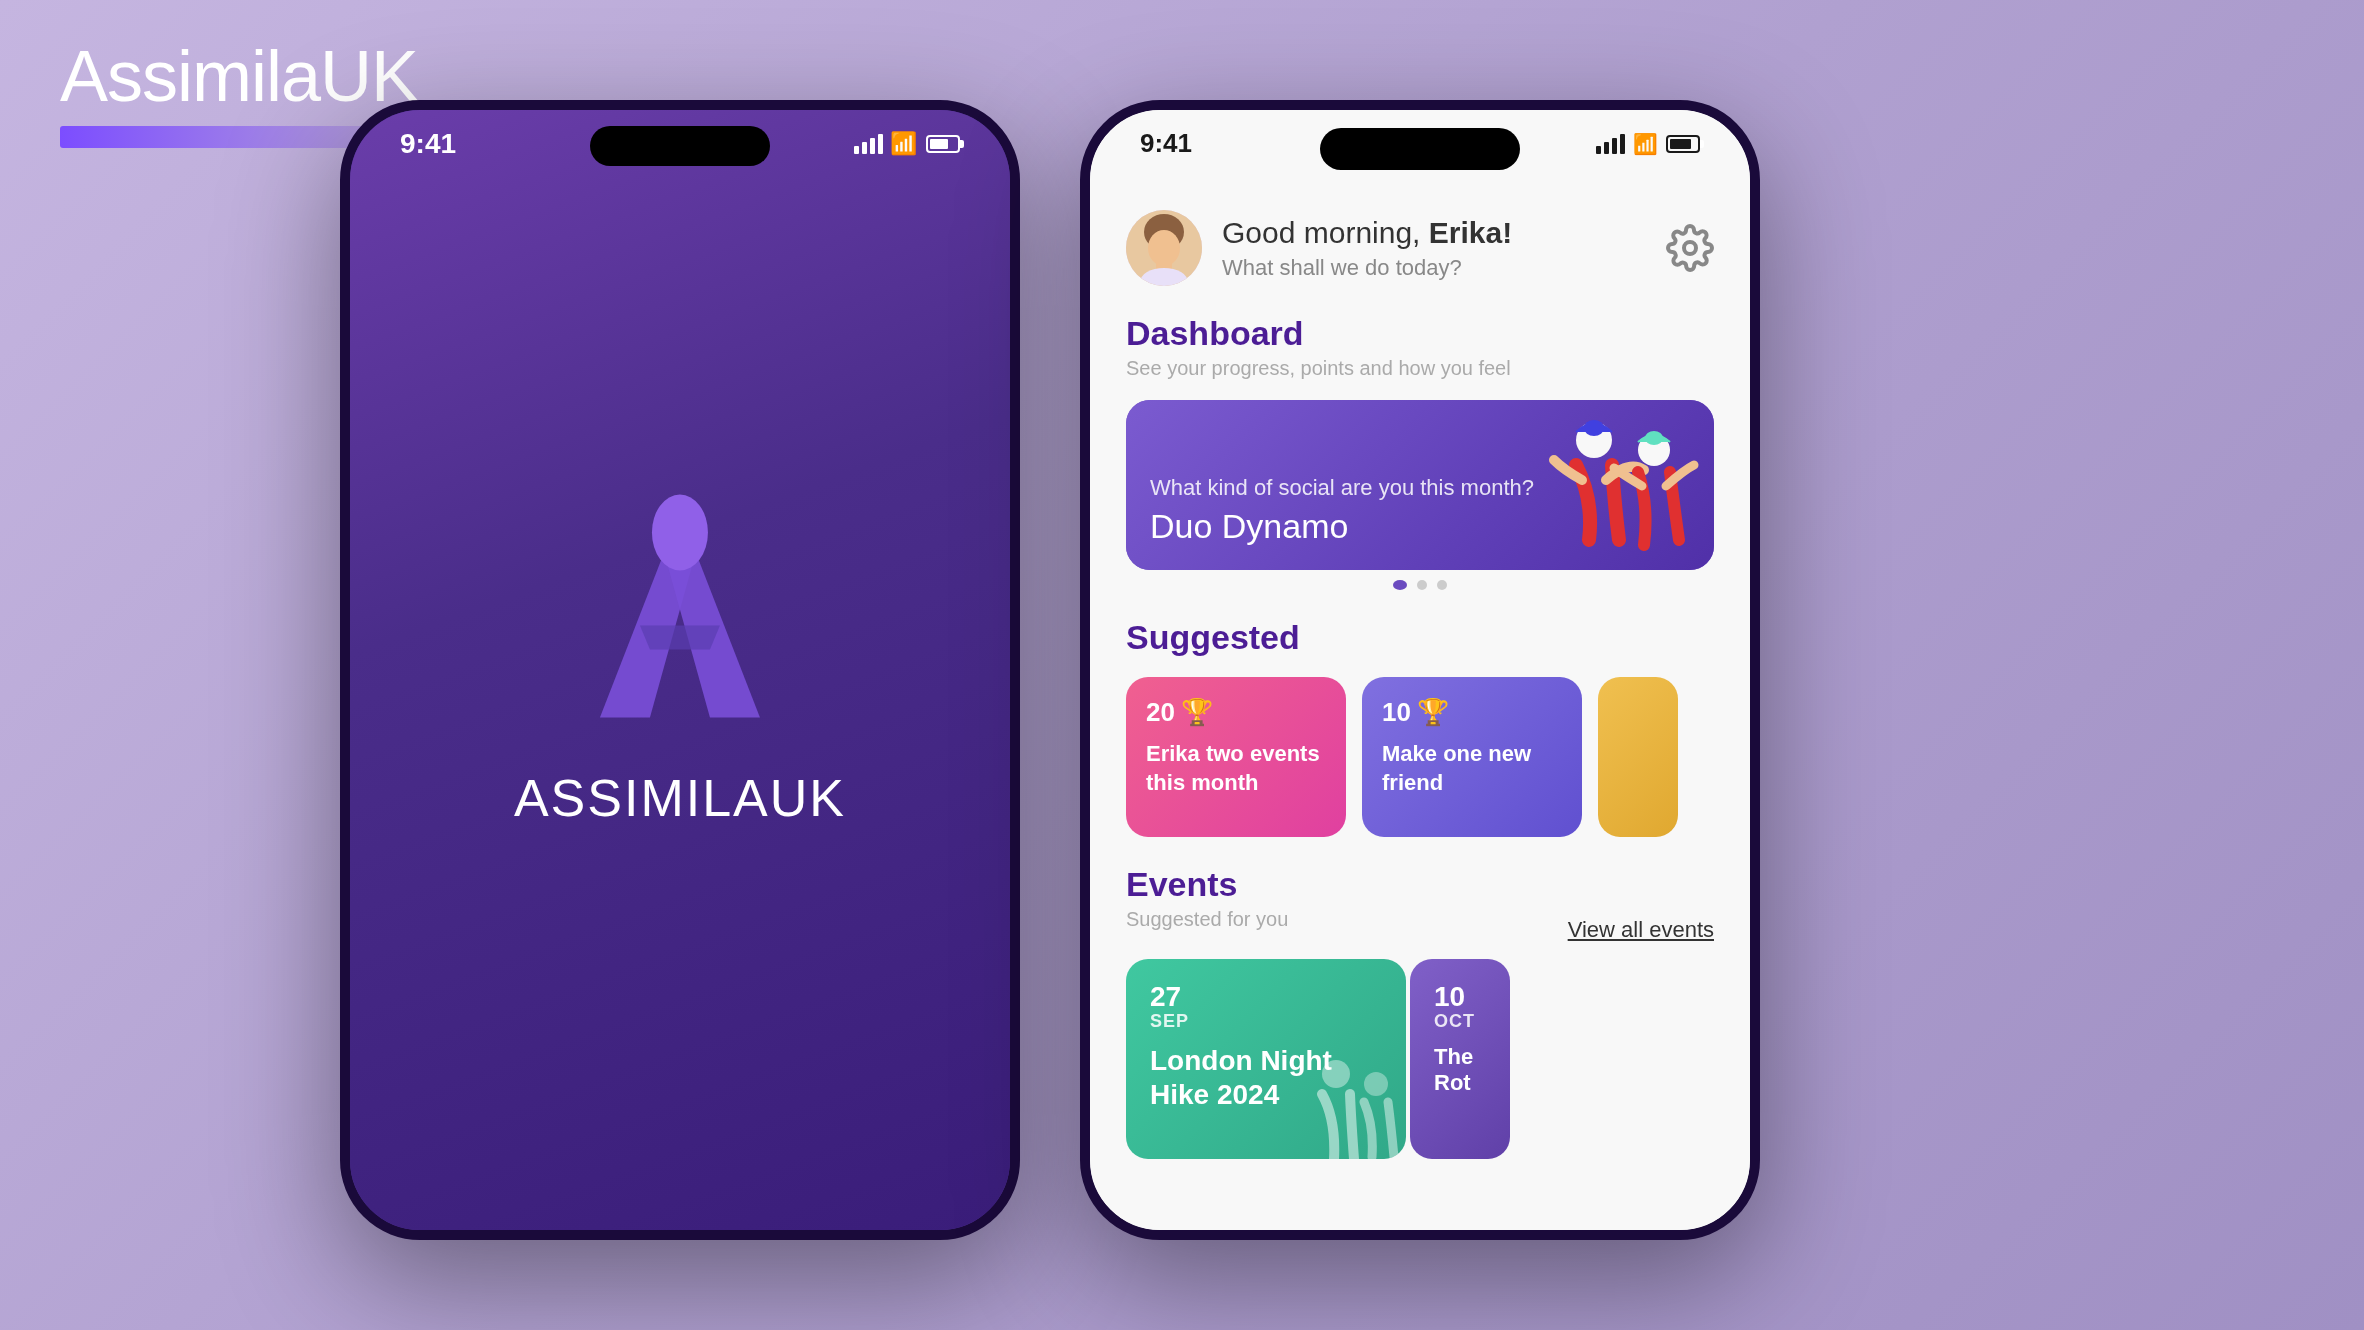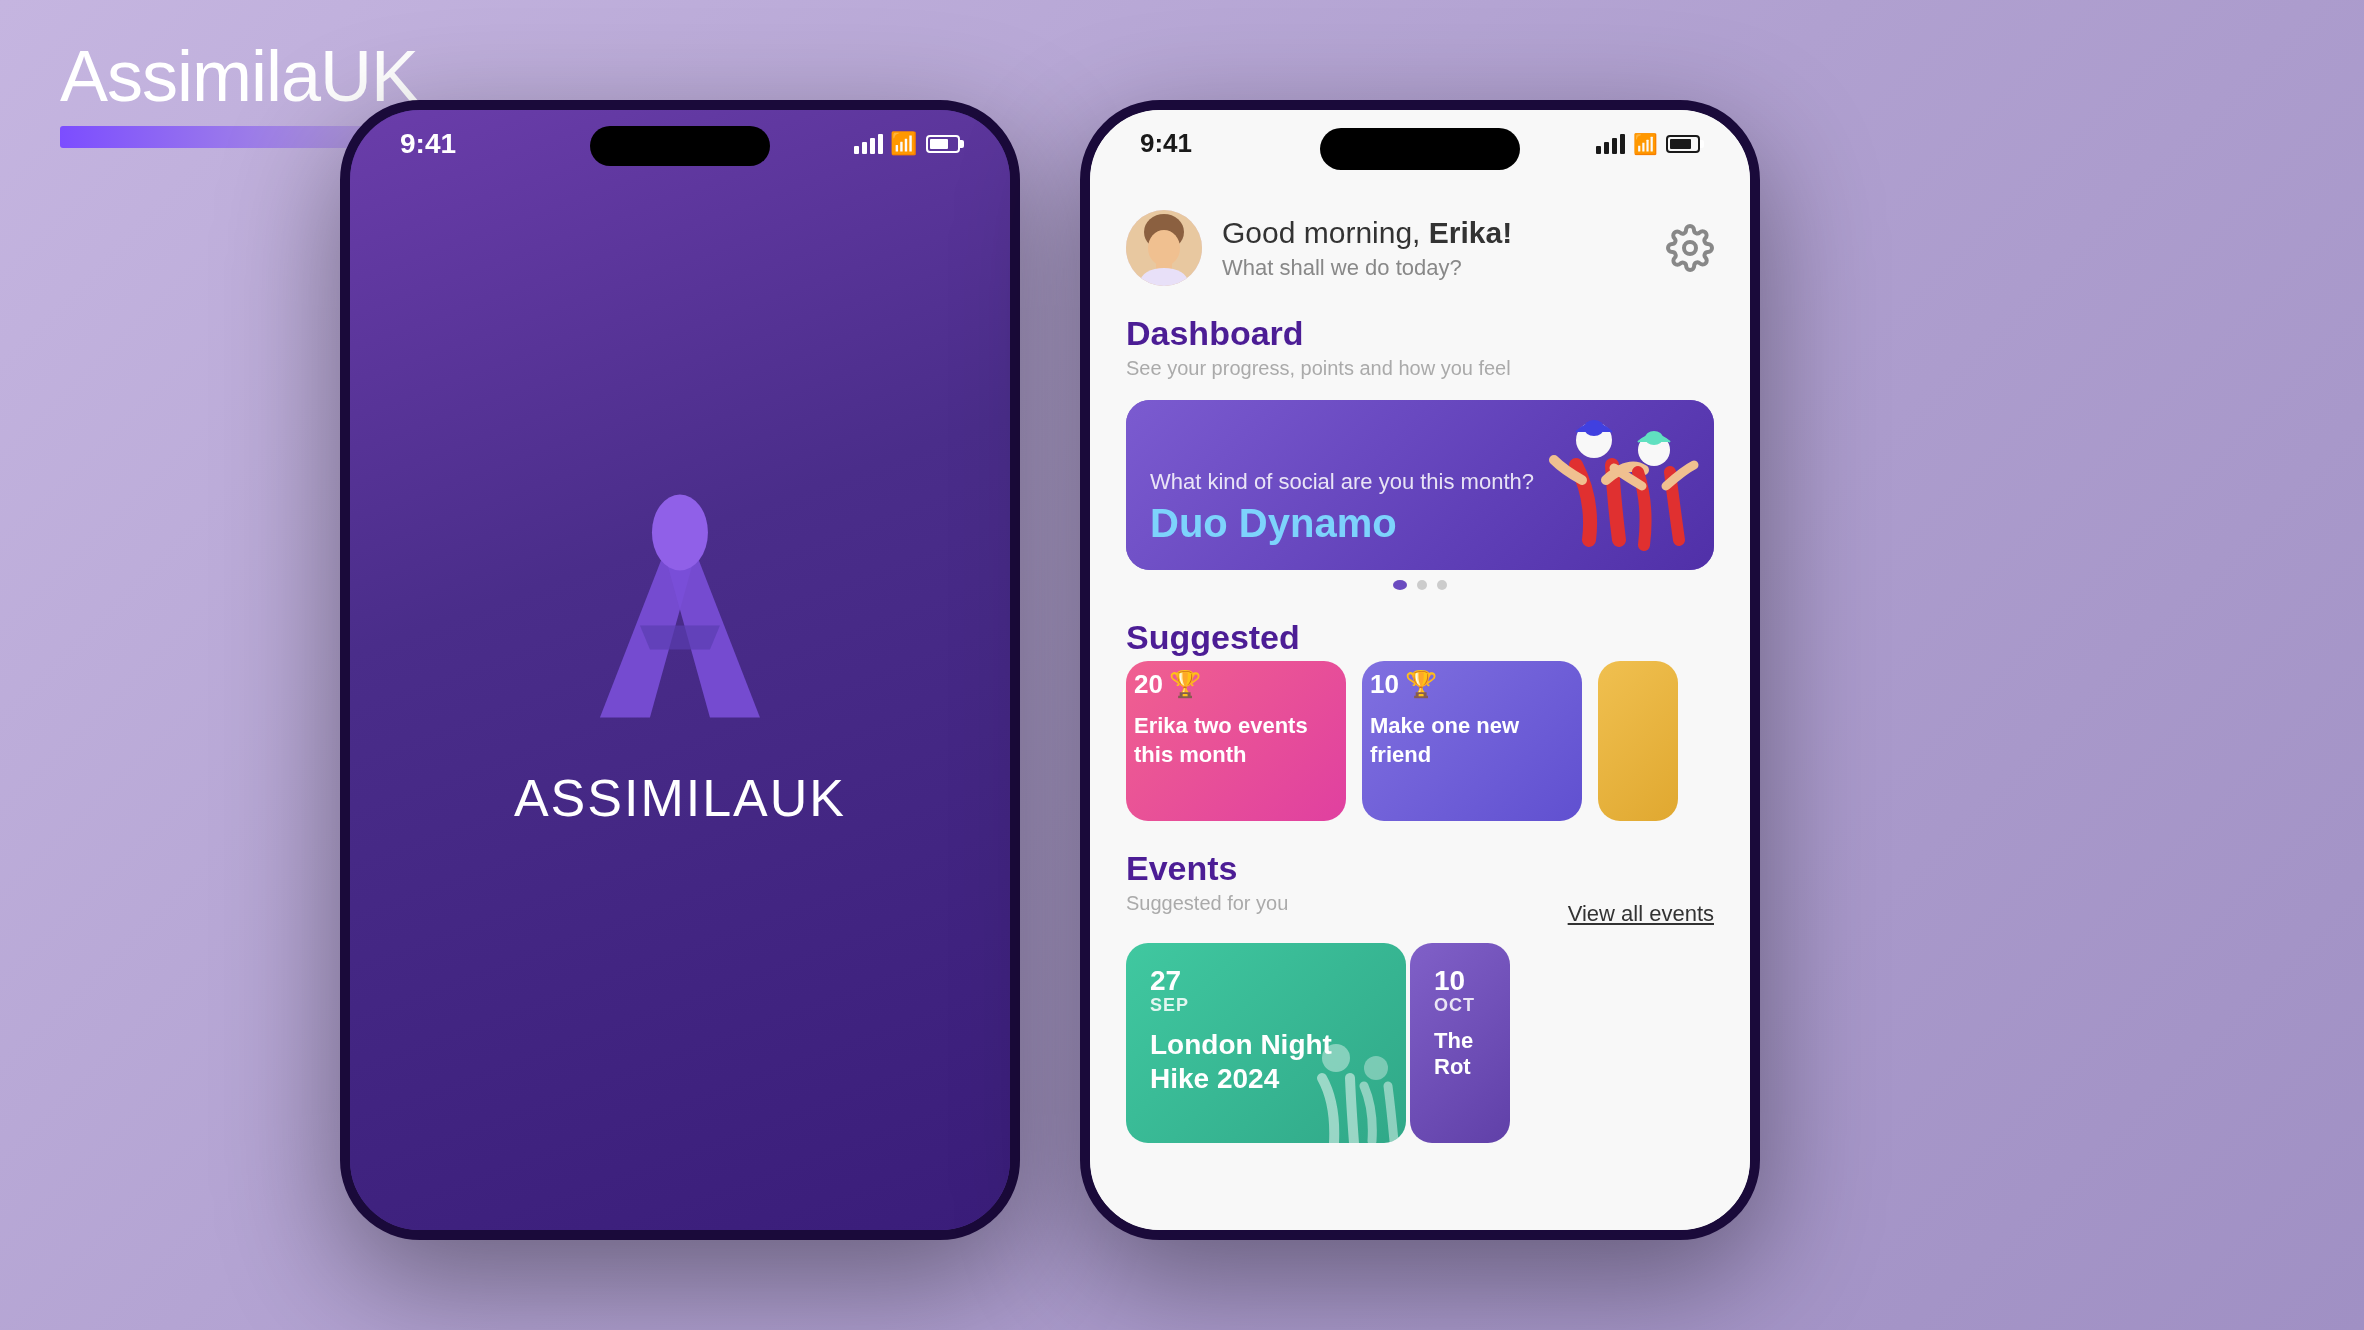--- a/index.html
+++ b/index.html
@@ -327,23 +327,23 @@
       z-index: 2;
     }
 
     .banner-question {
       font-size: 22px;
       color: rgba(255,255,255,0.85);
       margin-bottom: 6px;
     }
 
     .banner-answer {
-      font-size: 40px;
-      font-weight: 700;
-      color: #7dd3fc;
+      font-size: 34px;
+      font-weight: 400;
+      color: #ffffff;
     }
 
     .banner-illustration {
       position: absolute;
       right: 10px;
       bottom: 0;
       width: 170px;
       height: 160px;
       z-index: 2;
     }
@@ -375,22 +375,23 @@
       gap: 16px;
       margin-bottom: 28px;
       overflow: hidden;
     }
 
     .challenge-card {
       flex: 0 0 auto;
       width: 220px;
       height: 160px;
       border-radius: 22px;
-      padding: 8px;
+      padding: 20px;
       position: relative;
+      margin-top: 16px;
     }
 
     .challenge-card-pink {
       background: linear-gradient(135deg, #f06090, #e040a0);
     }
 
     .challenge-card-purple {
       background: linear-gradient(135deg, #8070e0, #6050d0);
     }
 

